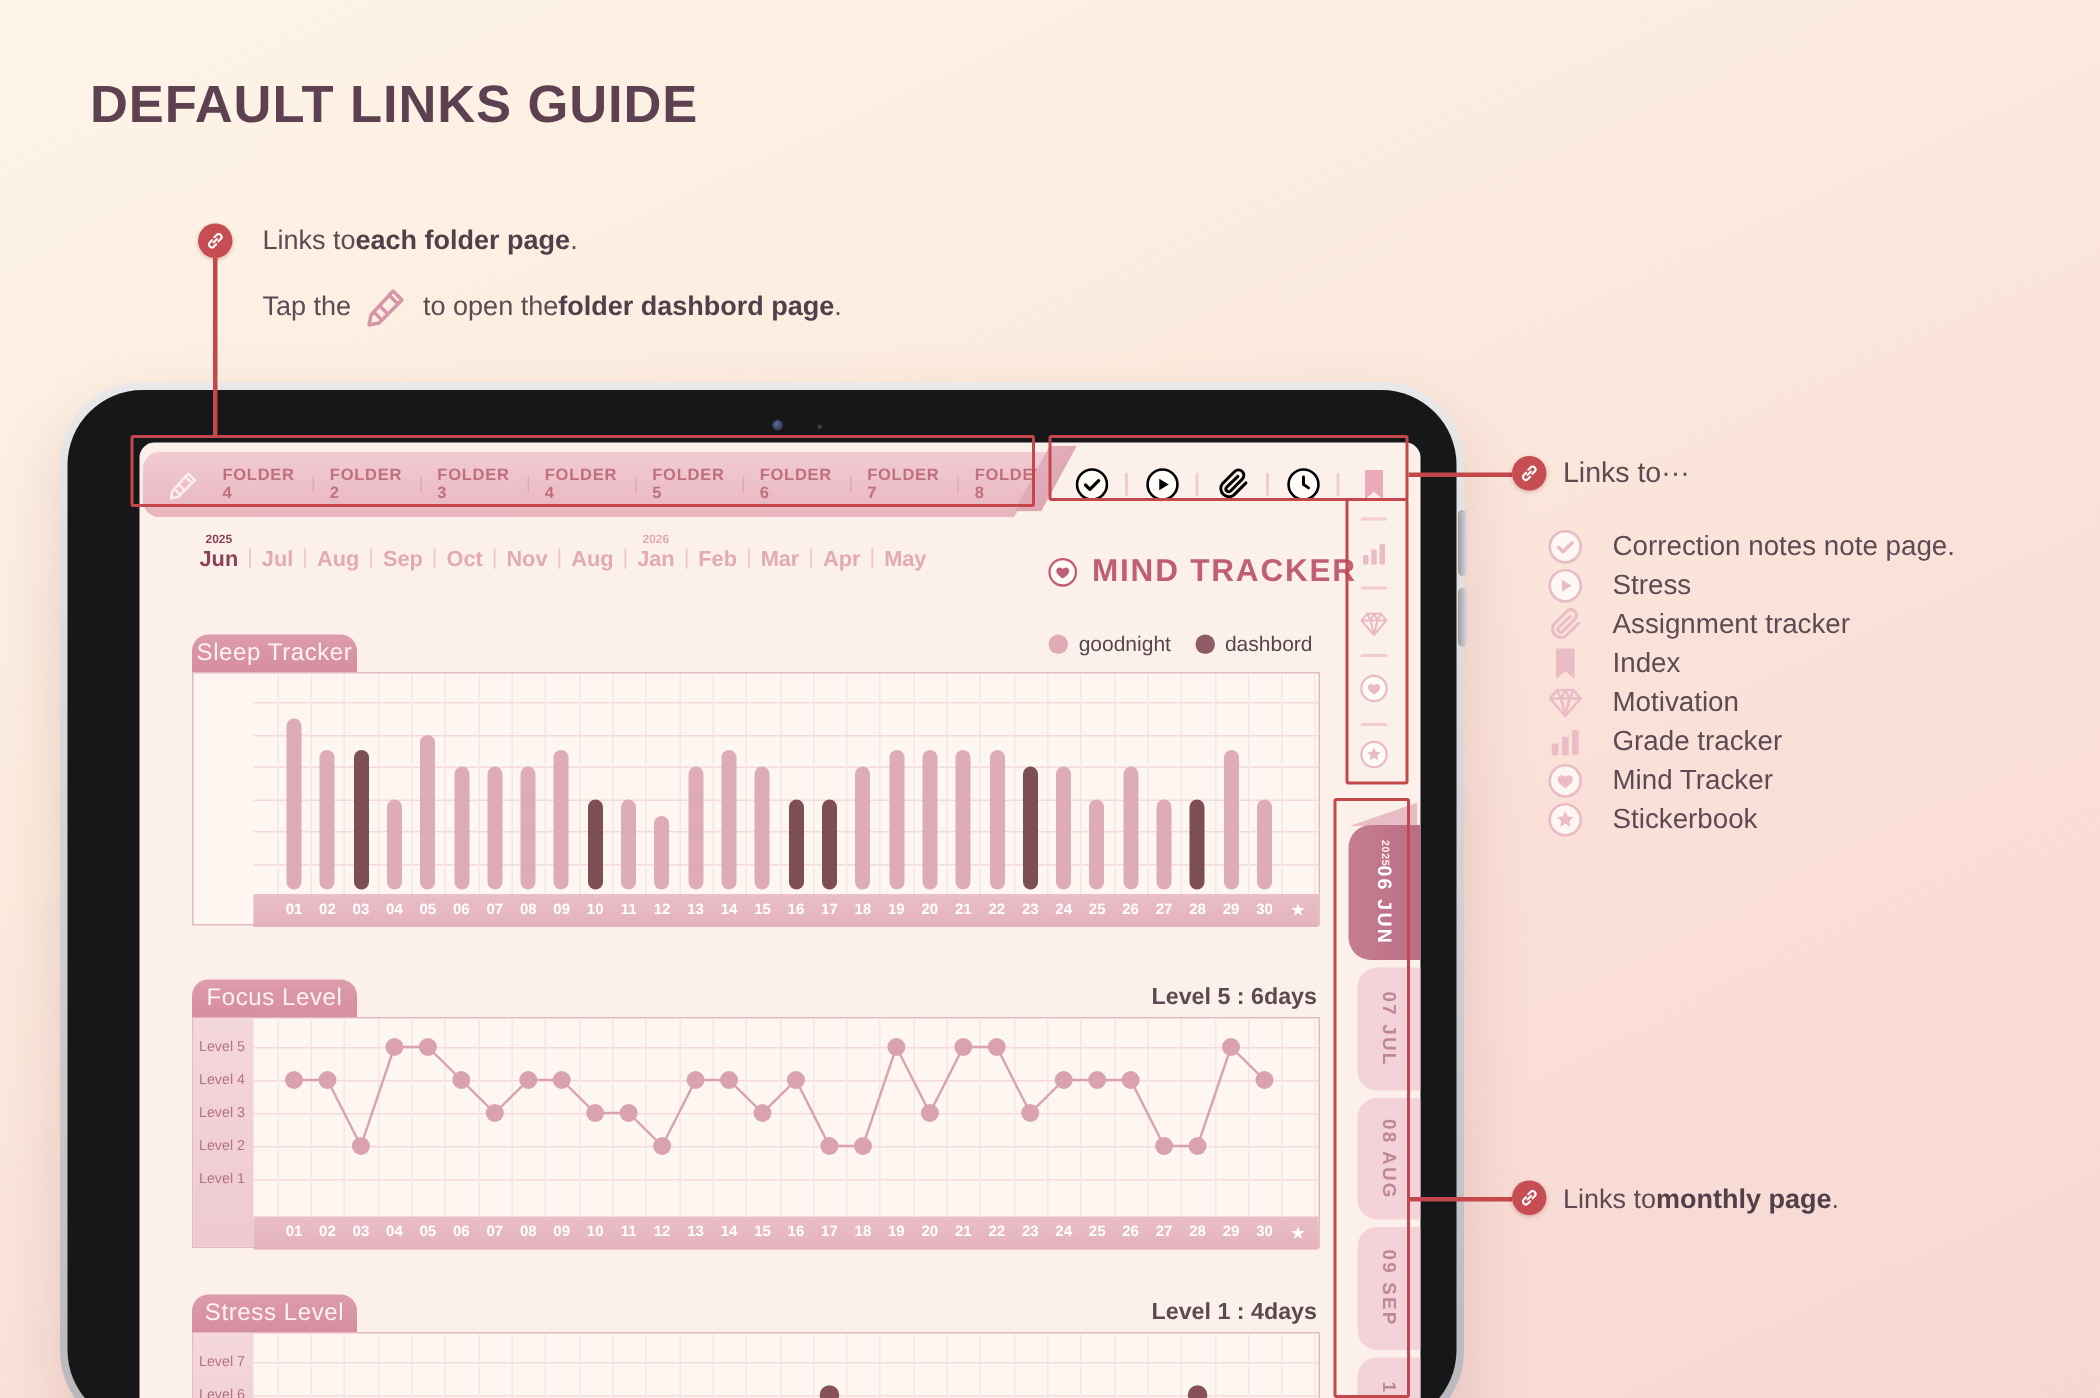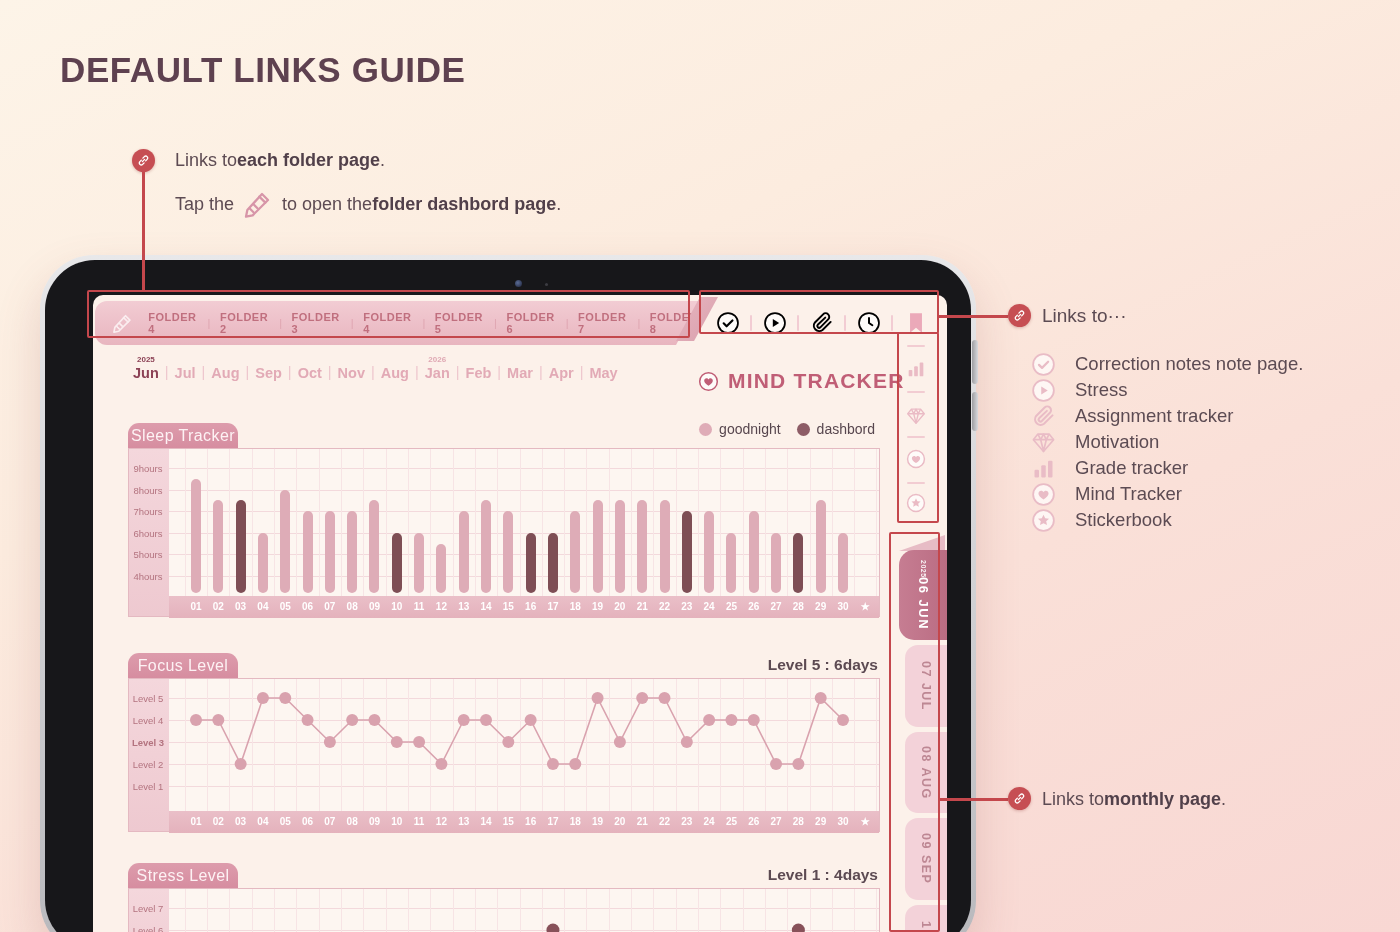--- a/index.html
+++ b/index.html
@@ -338,28 +338,20 @@
             </span>
             <span class="lg-item">
               <span class="lg-dot" style="background: rgb(141, 92, 102);"></span>
               <span>dashbord</span>
             </span>
           </div>
 
         <div class="chart" id="chart-sleep" style="top:128px;height:194px;">
             <div class="c-tab">Sleep Tracker</div>
             <div class="c-card" style="height: 169px;">
-              <div class="c-side">
-                <div class="c-ylab" style="top: 19px;">9hours</div>
-                <div class="c-ylab" style="top: 40.6px;">8hours</div>
-                <div class="c-ylab" style="top: 62.2px;">7hours</div>
-                <div class="c-ylab" style="top: 83.8px;">6hours</div>
-                <div class="c-ylab" style="top: 105.4px;">5hours</div>
-                <div class="c-ylab" style="top: 127px;">4hours</div>
-              </div>
               <div class="c-plot" style="height: 147px;">
                 <div class="c-grid-h" style="top: 19px;"></div>
                 <div class="c-grid-h" style="top: 40.6px;"></div>
                 <div class="c-grid-h" style="top: 62.2px;"></div>
                 <div class="c-grid-h" style="top: 83.8px;"></div>
                 <div class="c-grid-h" style="top: 105.4px;"></div>
                 <div class="c-grid-h" style="top: 127px;"></div>
                 <div class="c-grid-v" style="left: 15.85px;"></div>
                 <div class="c-grid-v" style="left: 38.16px;"></div>
                 <div class="c-grid-v" style="left: 60.47px;"></div>
@@ -458,21 +450,21 @@
               </div>
             </div>
           </div>
         <div class="chart" id="chart-focus" style="top:358px;height:180px;">
             <div class="c-tab">Focus Level</div>
             <div class="c-note">Level 5 : 6days</div>
             <div class="c-card" style="height: 154px;">
               <div class="c-side">
                 <div class="c-ylab" style="top: 19px;">Level 5</div>
                 <div class="c-ylab" style="top: 41px;">Level 4</div>
-                <div class="c-ylab" style="top: 63px; font-weight: bold;">Level 3</div>
+                <div class="c-ylab" style="top: 63px;">Level 3</div>
                 <div class="c-ylab" style="top: 85px;">Level 2</div>
                 <div class="c-ylab" style="top: 107px;">Level 1</div>
               </div>
               <div class="c-plot" style="height: 132px;">
                 <div class="c-grid-h" style="top: 19px;"></div>
                 <div class="c-grid-h" style="top: 41px;"></div>
                 <div class="c-grid-h" style="top: 63px;"></div>
                 <div class="c-grid-h" style="top: 85px;"></div>
                 <div class="c-grid-h" style="top: 107px;"></div>
                 <div class="c-grid-v" style="left: 15.85px;"></div>
@@ -700,20 +692,28 @@
         <span class="icon ll-icon" style="width: 27px; height: 27px; flex: 0 0 27px; color: rgb(233, 188, 198);">
           <svg viewBox="0 0 24 24">
             <path fill="none" stroke="currentColor" stroke-width="1.8" stroke-linecap="round" d="M20 11l-7.5 7.5a5 5 0 01-7-7L13 4a3.3 3.3 0 014.7 4.7L10.5 16a1.7 1.7 0 01-2.4-2.4L15 7"></path>
           </svg>
         </span>
         <span>Assignment tracker</span>
       </div>
       <div class="ll-item">
         <span class="icon ll-icon" style="width: 27px; height: 27px; flex: 0 0 27px; color: rgb(233, 188, 198);">
           <svg viewBox="0 0 24 24">
+            <path fill="currentColor" d="M6.5 3h11v18l-5.5-4.6L6.5 21z"></path>
+          </svg>
+        </span>
+        <span>Index</span>
+      </div>
+      <div class="ll-item">
+        <span class="icon ll-icon" style="width: 27px; height: 27px; flex: 0 0 27px; color: rgb(233, 188, 198);">
+          <svg viewBox="0 0 24 24">
             <g fill="none" stroke="currentColor" stroke-width="1.5" stroke-linejoin="round">
               <path d="M7 4.5h10l4 5-9 10.5L3 9.5z"></path>
               <path d="M3 9.5h18M9.5 9.5L12 19.5 14.5 9.5M7 4.5l2.5 5L12 4.5l2.5 5 2.5-5"></path>
             </g>
           </svg>
         </span>
         <span>Motivation</span>
       </div>
       <div class="ll-item">
         <span class="icon ll-icon" style="width: 27px; height: 27px; flex: 0 0 27px; color: rgb(233, 188, 198);">

